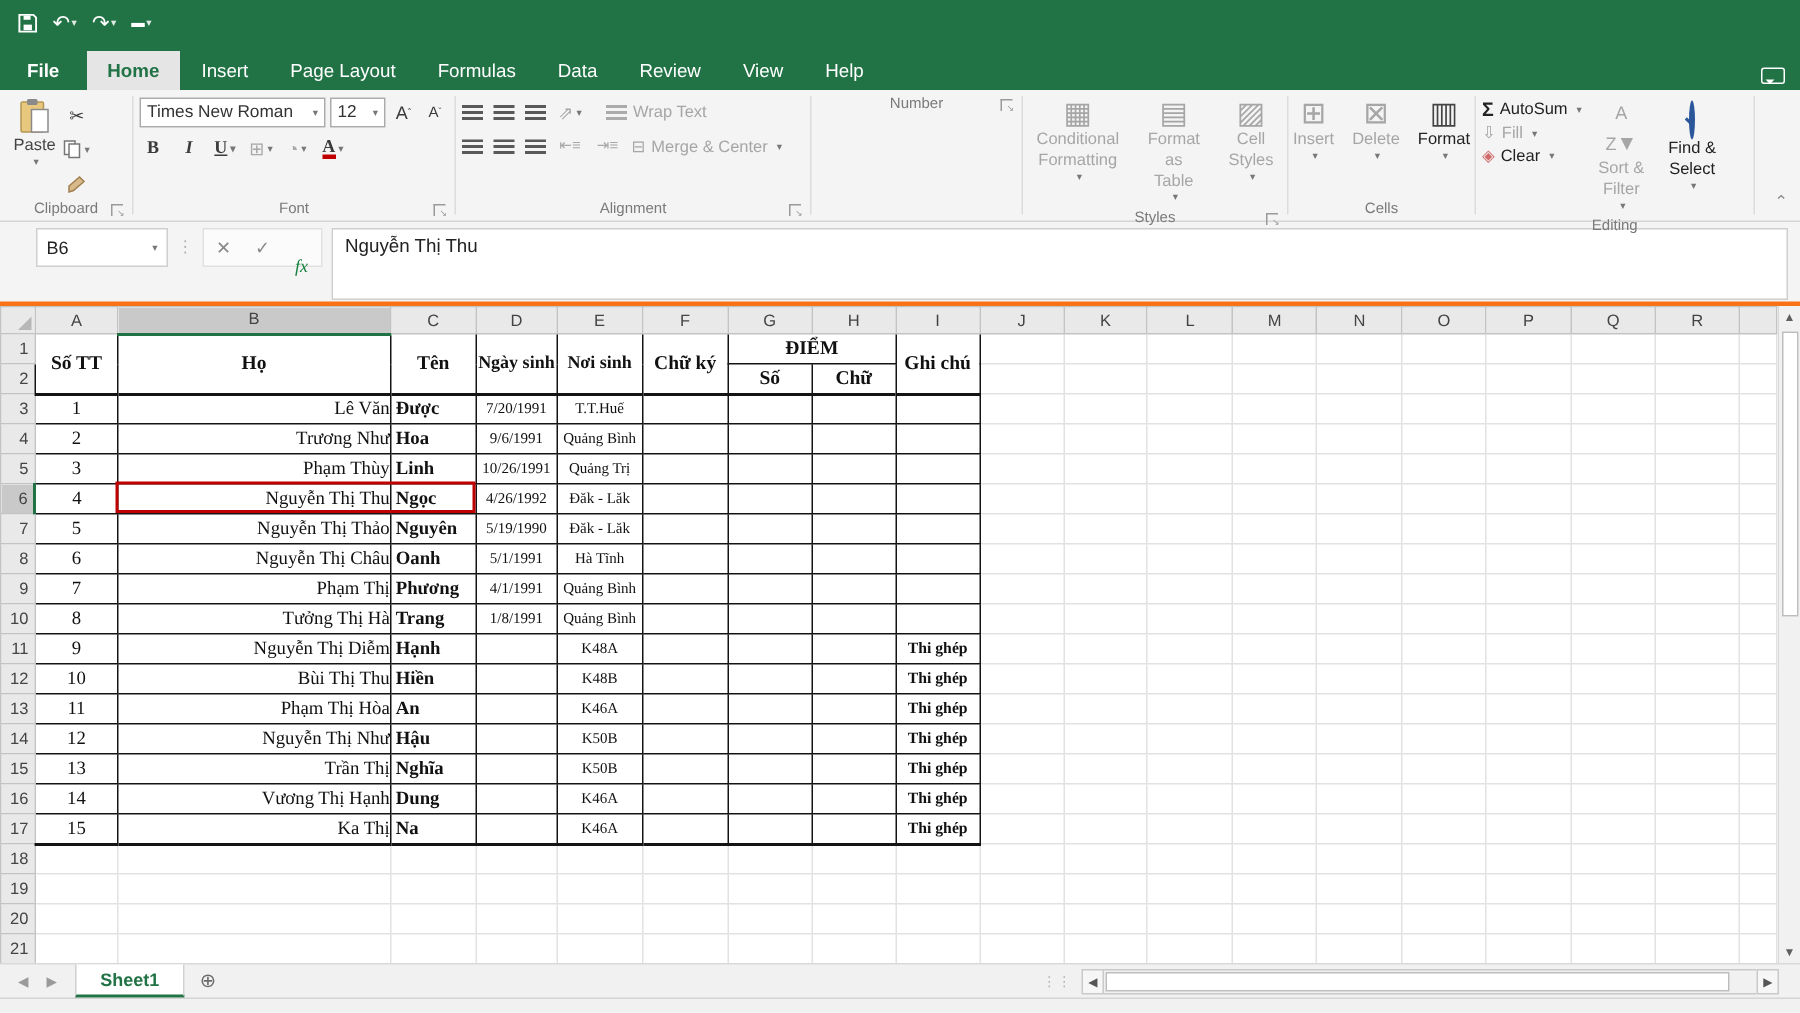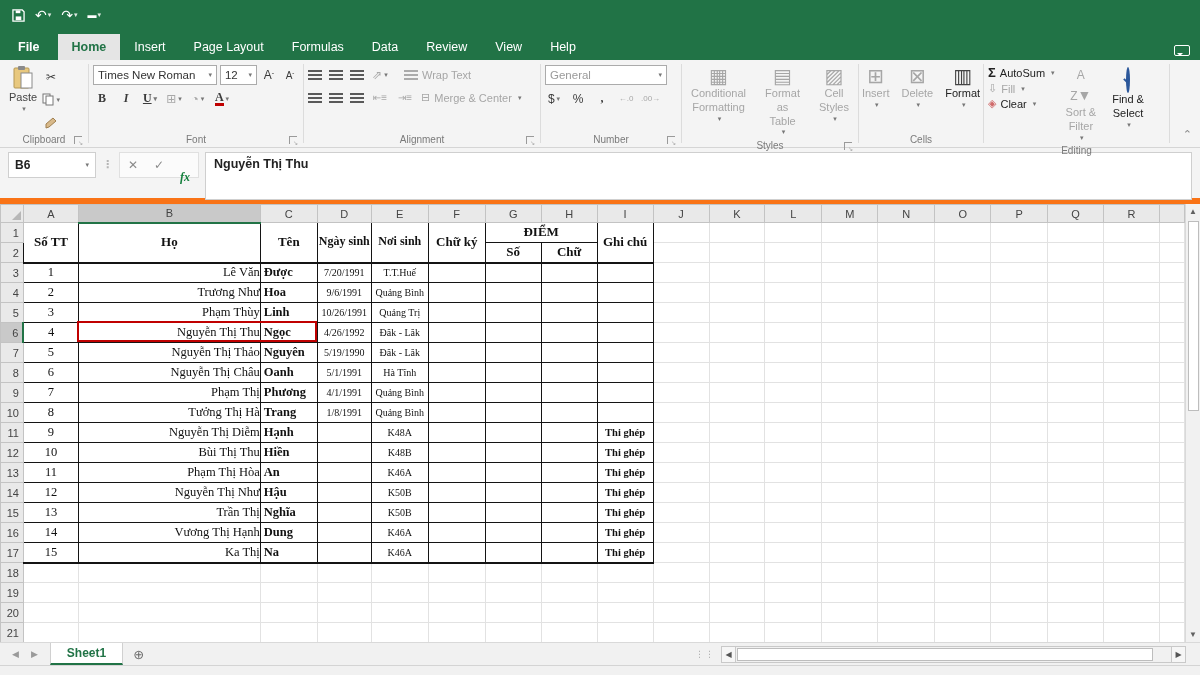--- a/index.html
+++ b/index.html
@@ -51,21 +51,21 @@
   .bars.dis { background:repeating-linear-gradient(to bottom,#ababab 0 2px,transparent 2px 4px); }
   .ulA { border-bottom:3px solid #c00000; line-height:12px; font-weight:bold; }
   .txtbtn { font-size:11px; color:#444; display:flex; align-items:center; gap:4px; cursor:pointer; }
   .txtbtn.dis { color:#a6a6a6; }
   .serif-b { font-family:"Liberation Serif",serif; font-weight:bold; }
   .collapse-chev { position:absolute; right:8px; bottom:6px; color:#8a8a8a; font-size:11px; cursor:pointer; }
   .mag { width:13px; height:13px; border:2px solid #2b579a; border-radius:50%; position:relative; }
   .mag:after { content:""; position:absolute; width:6px; height:2px; background:#2b579a; transform:rotate(45deg); left:-5px; top:11px; }
 
   
-  .fbar { height:56px; background:#f4f4f4; display:flex; align-items:flex-start; padding:4px 8px 0 8px; gap:6px; border-bottom:6px solid #f97316;font-weight:bold; }
+  .fbar { height:56px; background:#f4f4f4; display:flex; align-items:flex-start; padding:4px 8px 0 24px; gap:6px; border-bottom:3px solid #f97316; }
   .namebox { width:88px; height:26px; background:#fff; border:1px solid #cfcfcf; display:flex; align-items:center; justify-content:space-between; padding:0 6px; font-size:12px; color:#222; cursor:pointer; }
   .fxdots { color:#b5b5b5; font-size:11px; padding-top:6px; }
   .fxbtns { display:flex; align-items:center; height:26px; border:1px solid #e0e0e0; background:#fbfbfb; }
   .fxbtns span { width:26px; text-align:center; font-size:12px; color:#8a8a8a; cursor:pointer; }
   .fxbtns .fx { font-style:italic; font-family:"Liberation Serif",serif; color:#15803d;margin-top:24px; }
   .finput { flex:1; height:48px; background:#fff; border:1px solid #cfcfcf; font-size:12.5px; color:#222; padding:4px 8px; }
 
   
   .sheetwrap { display:flex; }
   .sheet { position:relative; width:1185px; height:438px; background:#fff; overflow:hidden; }
@@ -222,38 +222,20 @@
           <span class="smbtn dis" style="font-size:10px">⇥≡</span>
           <span class="txtbtn dis">⊟ <span>Merge &amp; Center</span><span class="dd">▾</span></span>
         </div>
       </div>
     </div>
     <div class="glabel"><span>Alignment</span><span class="launcher"></span></div>
   </div>
   <div class="rsep"></div>
 
   <div class="rgroup" style="width:140px">
-    <div class="gbody">
-      <div class="rowpair" style="width:100%">
-        <div class="combo" style="width:122px;color:#9a9a9a">
-            <span>General</span>
-            <span class="dd">▾</span>
-          </div>
-        <div class="crow" style="gap:6px">
-          <span class="smbtn">
-              <span>$</span>
-              <span class="dd">▾</span>
-            </span>
-          <span class="smbtn">%</span>
-          <span class="smbtn serif-b">,</span>
-          <span class="smbtn dis" style="font-size:8px">←.0</span>
-          <span class="smbtn dis" style="font-size:8px">.00→</span>
-        </div>
-      </div>
-    </div>
     <div class="glabel"><span>Number</span><span class="launcher"></span></div>
   </div>
   <div class="rsep"></div>
 
   <div class="rgroup" style="width:176px">
     <div class="gbody" style="justify-content:center;gap:2px;width:100%">
       <div class="bigbtn dis"><span class="bic">▦</span><span>Conditional
 Formatting</span><span class="dd">▾</span></div>
       <div class="bigbtn dis"><span class="bic">▤</span><span>Format as
 Table</span><span class="dd">▾</span></div>

